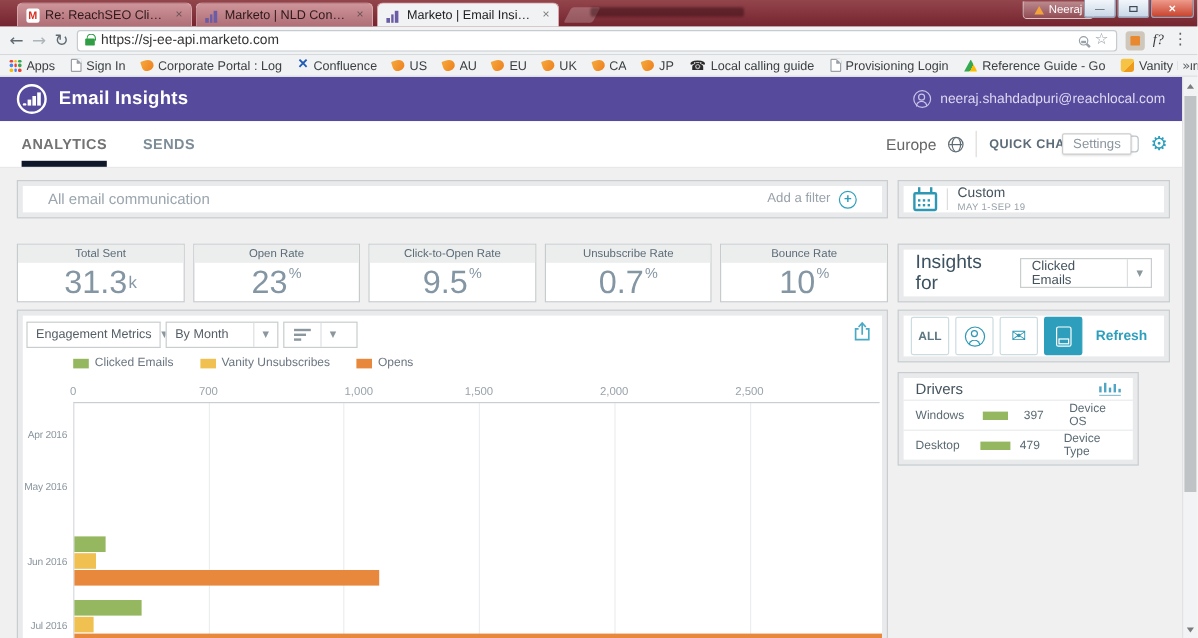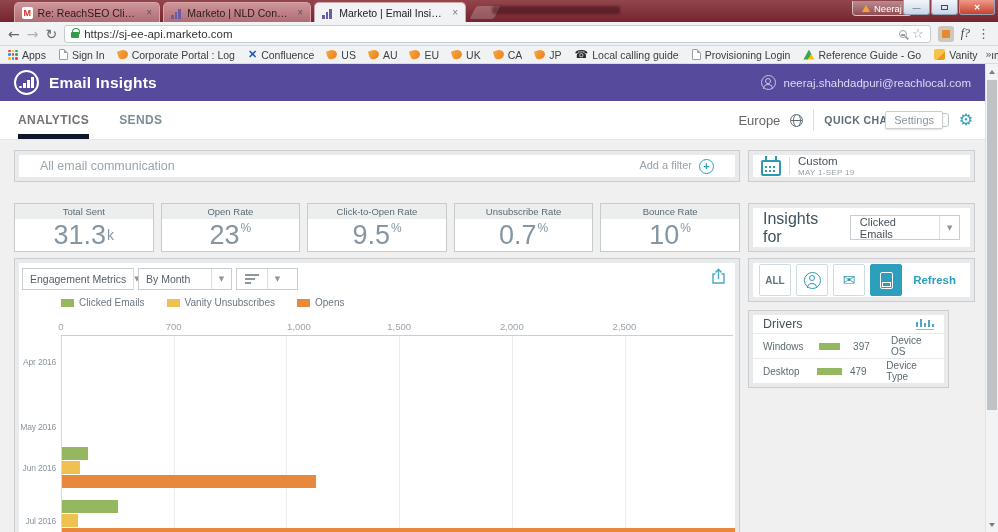--- a/index.html
+++ b/index.html
@@ -440,21 +440,21 @@
             <span class="tick-label" style="left: 280px;">1,000</span>
             <div class="gridline" style="left: 267.4px;"></div>
             <span class="tick-label" style="left: 380.1px;">1,500</span>
             <div class="gridline" style="left: 380.1px;"></div>
             <span class="tick-label" style="left: 492.8px;">2,000</span>
             <div class="gridline" style="left: 492.8px;"></div>
             <span class="tick-label" style="left: 605.5px;">2,500</span>
             <div class="gridline" style="left: 605.5px;"></div>
             <div class="axisline" style="left: 42px; right: 0px;"></div>
             <div class="cat-label" style="left: 0px; top: 35.5px;">Apr 2016</div>
-            <div class="cat-label" style="left: 0px; top: 101px; text-align: right;">May 2016</div>
+            <div class="cat-label" style="left: 0px; top: 79px; text-align: right;">May 2016</div>
             <div class="cat-label" style="left: 0px; top: 141.5px;">Jun 2016</div>
             <div class="hbar" style="left: 43px; top: 126px; width: 25.921px; background: rgb(148, 183, 95);"></div>
             <div class="hbar" style="left: 43px; top: 140px; width: 18.032px; background: rgb(240, 192, 80);"></div>
             <div class="hbar" style="left: 43px; top: 154px; width: 253.575px; background: rgb(232, 136, 60);"></div>
             <div class="cat-label" style="left: 0px; top: 194.5px;">Jul 2016</div>
             <div class="hbar" style="left: 43px; top: 179px; width: 56.35px; background: rgb(148, 183, 95);"></div>
             <div class="hbar" style="left: 43px; top: 193px; width: 15.778px; background: rgb(240, 192, 80);"></div>
             <div class="hbar" style="left: 43px; top: 207px; width: 673px; background: rgb(232, 136, 60);"></div>
           </div>
       </div>

